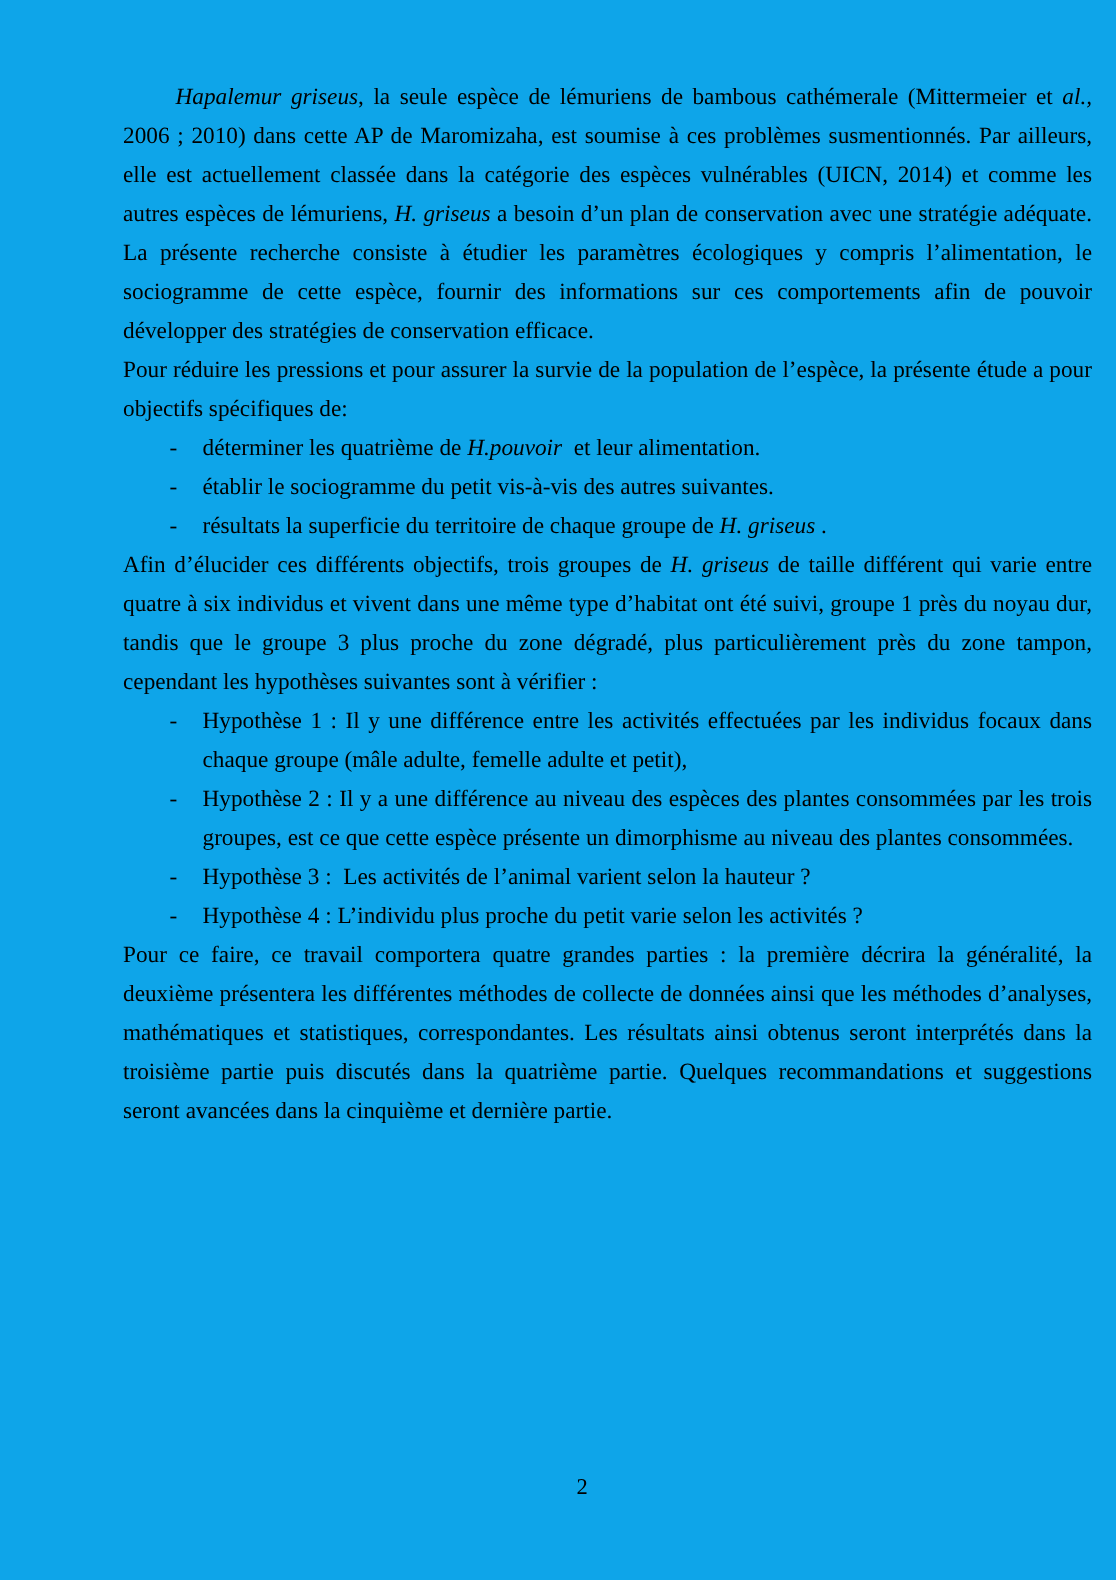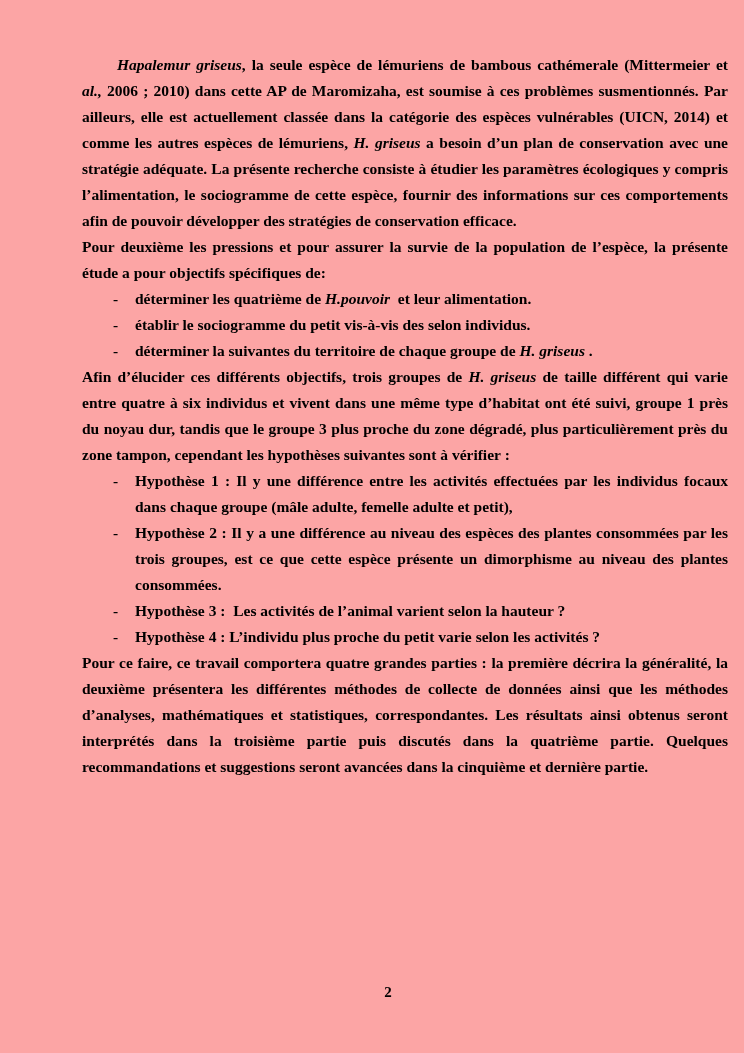--- a/index.html
+++ b/index.html
@@ -4,25 +4,24 @@
 <style>
   html, body {
     margin: 0;
     padding: 0;
     background: #ffffff;
   }
   .page {
     position: relative;
     width: 744px;
     height: 1053px;
-    background: #fca5a5;
+    background: #0ea5e9;
     color: #000000;
     font-family: "Liberation Serif", "DejaVu Serif", serif;
     overflow: hidden;
-    font-weight: bold;
   }
   .text-block {
     position: absolute;
     left: 82px;
     top: 52px;
     width: 646px;
     font-size: 15.5px;
     line-height: 26px;
     text-align: justify;
   }
@@ -64,34 +63,34 @@
   }
 </style>
 </head>
 <body>
 
 <div class="page">
   <div class="text-block">
 
     <p class="para first-indent"><em>Hapalemur griseus</em><span>, la seule espèce de lémuriens de bambous cathémerale (Mittermeier et </span><em>al.,</em><span> 2006 ; 2010) dans cette AP de Maromizaha, est soumise à ces problèmes susmentionnés. Par ailleurs, elle est actuellement classée dans la catégorie des espèces vulnérables (UICN, 2014) et comme les autres espèces de lémuriens, </span><em>H. griseus</em><span> a besoin d’un plan de conservation avec une stratégie adéquate. La présente recherche consiste à étudier les paramètres écologiques y compris l’alimentation, le sociogramme de cette espèce, fournir des informations sur ces comportements afin de pouvoir développer des stratégies de conservation efficace.</span></p>
 
-    <p class="para"><span>Pour deuxième les pressions et pour assurer la survie de la population de l’espèce, la présente étude a pour objectifs spécifiques de:</span></p>
+    <p class="para"><span>Pour réduire les pressions et pour assurer la survie de la population de l’espèce, la présente étude a pour objectifs spécifiques de:</span></p>
 
     <div class="dash-list">
       <div class="dash-item">
         <span class="dash">-</span>
         <span class="dash-text"><span>déterminer les quatrième de </span><em>H.pouvoir</em><span>&nbsp; et leur alimentation.</span></span>
       </div>
       <div class="dash-item">
         <span class="dash">-</span>
-        <span class="dash-text"><span>établir le sociogramme du petit vis-à-vis des selon individus.</span></span>
+        <span class="dash-text"><span>établir le sociogramme du petit vis-à-vis des autres suivantes.</span></span>
       </div>
       <div class="dash-item">
         <span class="dash">-</span>
-        <span class="dash-text"><span>déterminer la suivantes du territoire de chaque groupe de </span><em>H. griseus</em><span> .</span></span>
+        <span class="dash-text"><span>résultats la superficie du territoire de chaque groupe de </span><em>H. griseus</em><span> .</span></span>
       </div>
     </div>
 
     <p class="para"><span>Afin d’élucider ces différents objectifs, trois groupes de </span><em>H. griseus</em><span> de taille différent qui varie entre quatre à six individus et vivent dans une même type d’habitat ont été suivi, groupe 1 près du noyau dur, tandis que le groupe 3 plus proche du zone dégradé, plus particulièrement près du zone tampon, cependant les hypothèses suivantes sont à vérifier&nbsp;:</span></p>
 
     <div class="dash-list">
       <div class="dash-item">
         <span class="dash">-</span>
         <span class="dash-text"><span>Hypothèse 1&nbsp;: Il y une différence entre les activités effectuées par les individus focaux dans chaque groupe (mâle adulte, femelle adulte et petit),</span></span>
       </div>

